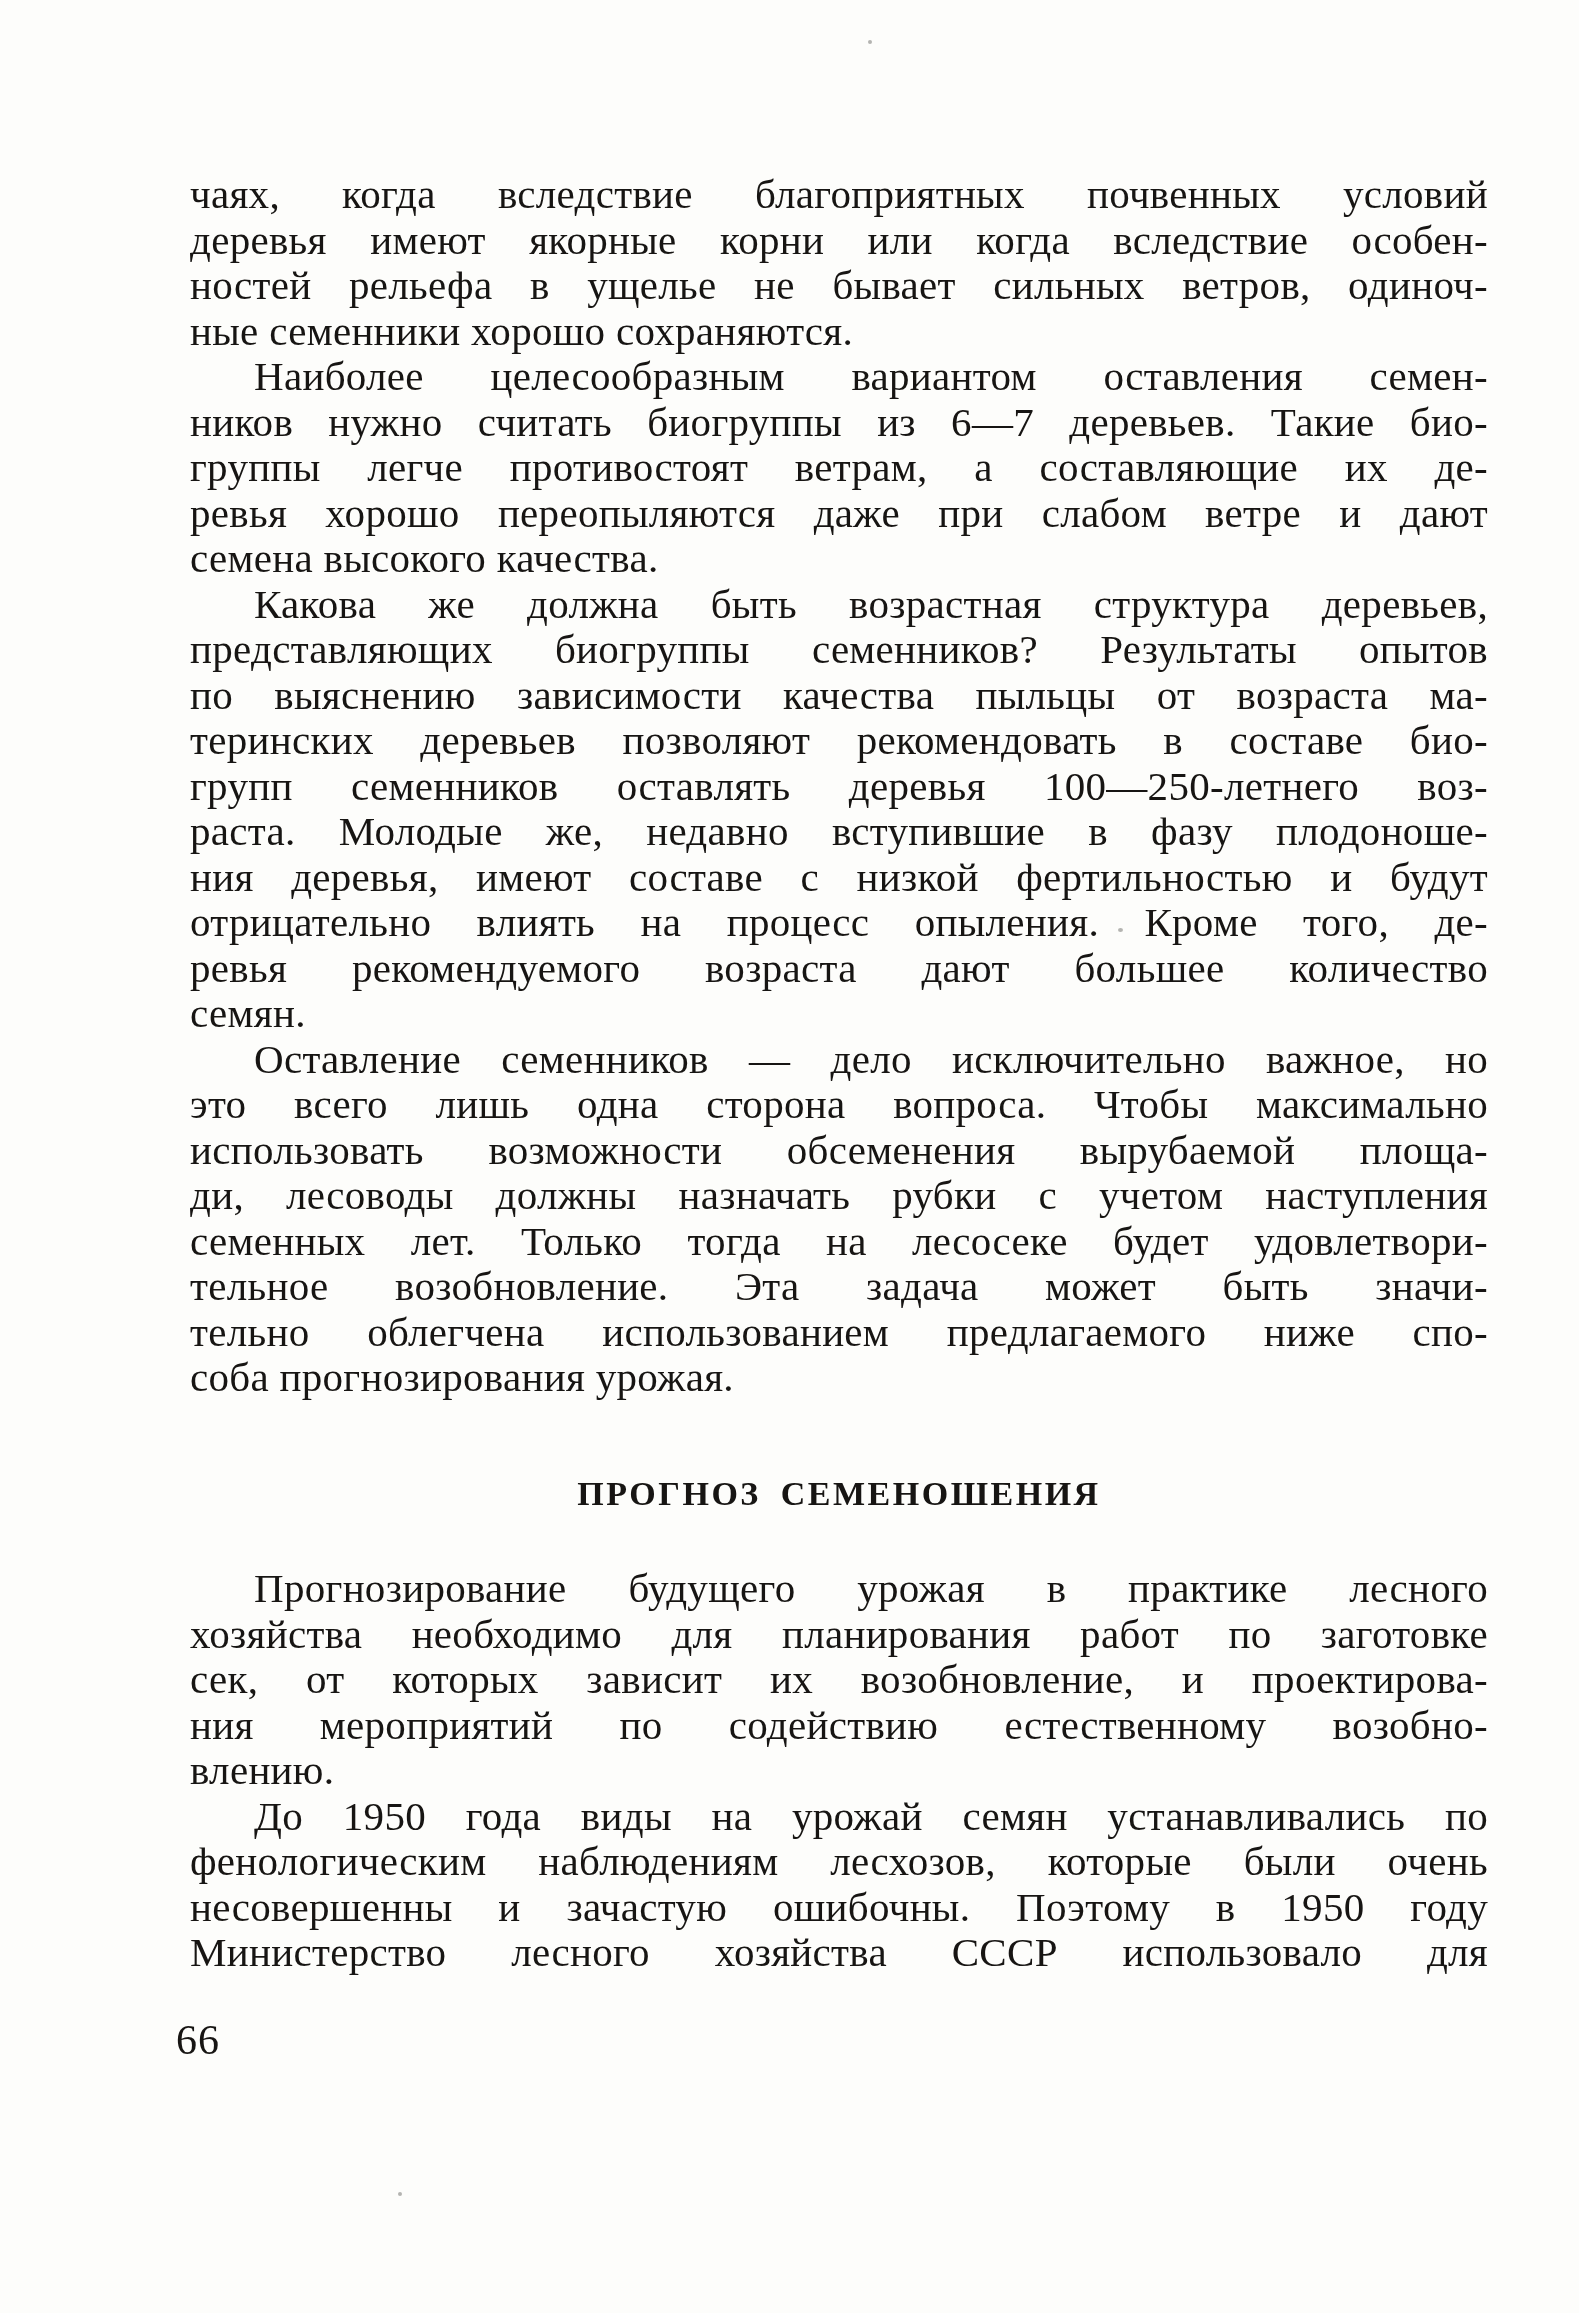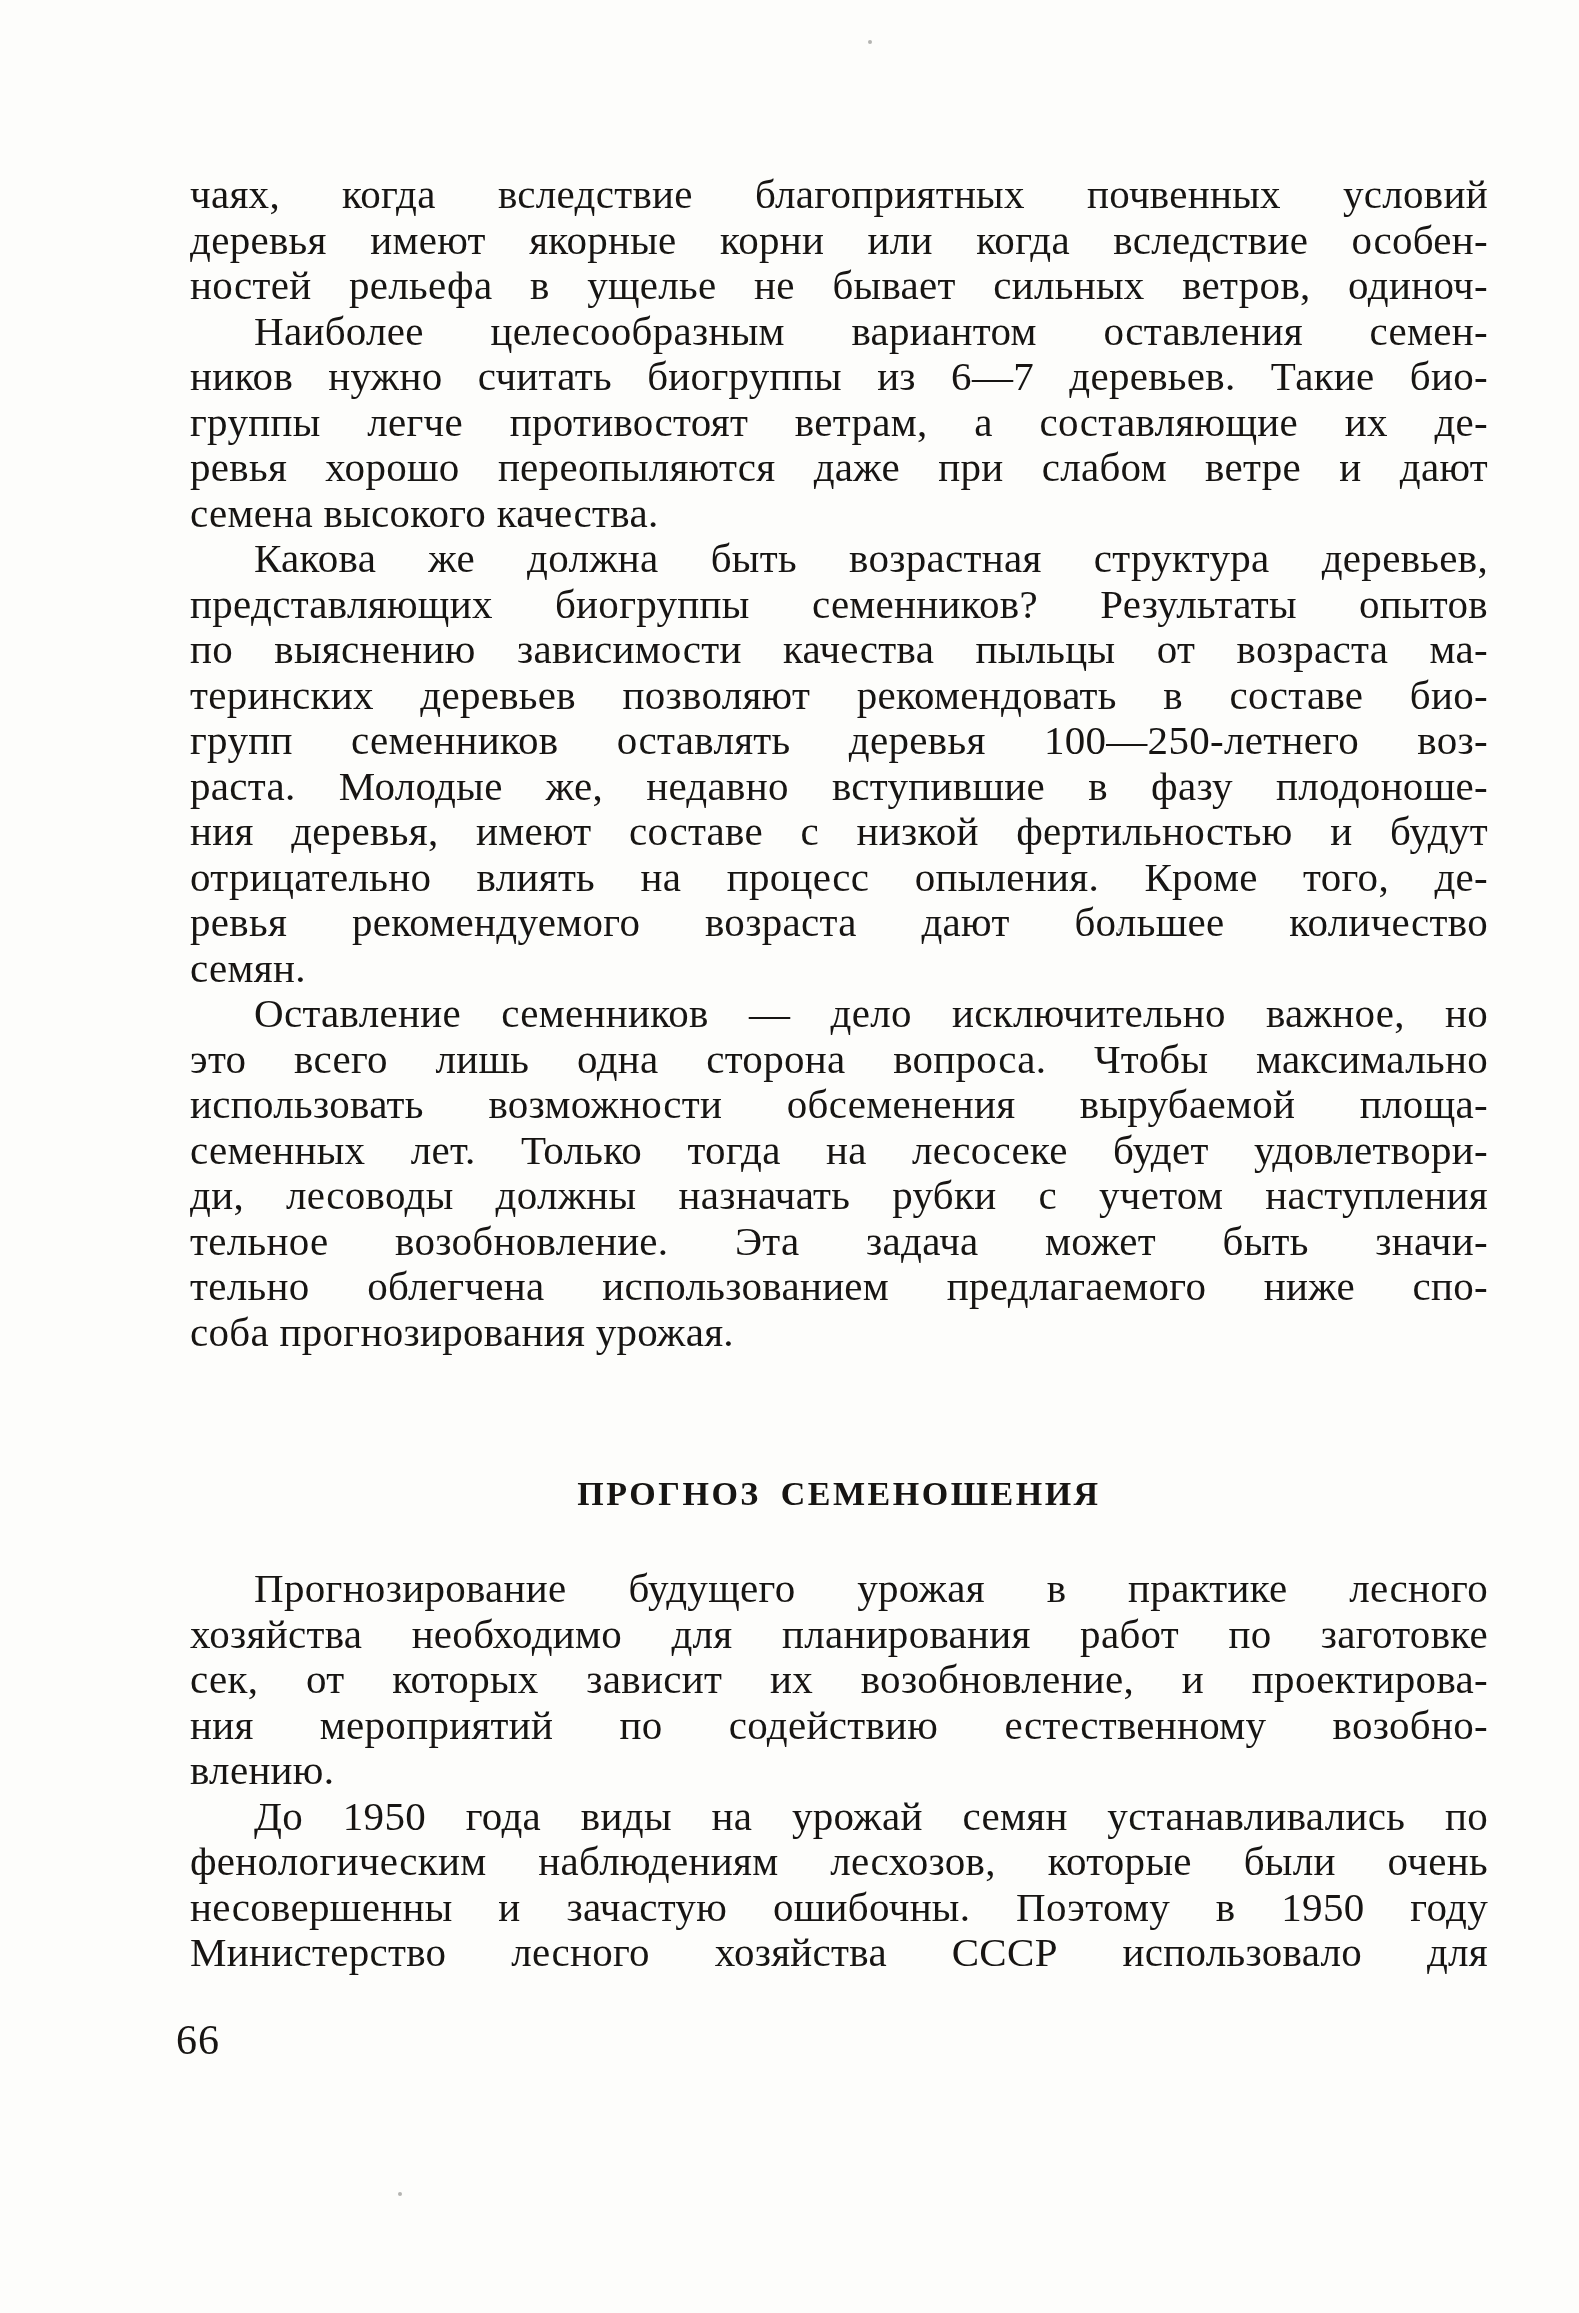--- a/index.html
+++ b/index.html
@@ -73,40 +73,41 @@
 </style>
 </head>
 <body>
 
 <div class="page">
 
   <div class="text-column" id="block-upper">
       <div class="line">чаях, когда вследствие благоприятных почвенных условий</div>
       <div class="line">деревья имеют якорные корни или когда вследствие особен-</div>
       <div class="line">ностей рельефа в ущелье не бывает сильных ветров, одиноч-</div>
+      <div class="line para-end">ные семенники хорошо сохраняются.</div>
       <div class="line indent">Наиболее целесообразным вариантом оставления семен-</div>
       <div class="line">ников нужно считать биогруппы из 6—7 деревьев. Такие био-</div>
       <div class="line">группы легче противостоят ветрам, а составляющие их де-</div>
       <div class="line">ревья хорошо переопыляются даже при слабом ветре и дают</div>
       <div class="line para-end">семена высокого качества.</div>
       <div class="line indent">Какова же должна быть возрастная структура деревьев,</div>
       <div class="line">представляющих биогруппы семенников? Результаты опытов</div>
       <div class="line">по выяснению зависимости качества пыльцы от возраста ма-</div>
       <div class="line">теринских деревьев позволяют рекомендовать в составе био-</div>
       <div class="line">групп семенников оставлять деревья 100—250-летнего воз-</div>
       <div class="line">раста. Молодые же, недавно вступившие в фазу плодоноше-</div>
       <div class="line">ния деревья, имеют составе с низкой фертильностью и будут</div>
       <div class="line">отрицательно влиять на процесс опыления. Кроме того, де-</div>
       <div class="line">ревья рекомендуемого возраста дают большее количество</div>
       <div class="line para-end">семян.</div>
       <div class="line indent">Оставление семенников — дело исключительно важное, но</div>
       <div class="line">это всего лишь одна сторона вопроса. Чтобы максимально</div>
       <div class="line">использовать возможности обсеменения вырубаемой площа-</div>
+      <div class="line">ди, лесоводы должны назначать рубки с учетом наступления</div>
       <div class="line">семенных лет. Только тогда на лесосеке будет удовлетвори-</div>
-      <div class="line">ди, лесоводы должны назначать рубки с учетом наступления</div>
       <div class="line">тельное возобновление. Эта задача может быть значи-</div>
       <div class="line">тельно облегчена использованием предлагаемого ниже спо-</div>
       <div class="line para-end">соба прогнозирования урожая.</div>
     </div>
 
   <div class="section-heading">ПРОГНОЗ СЕМЕНОШЕНИЯ</div>
 
   <div class="text-column" id="block-lower">
       <div class="line indent">Прогнозирование будущего урожая в практике лесного</div>
       <div class="line">хозяйства необходимо для планирования работ по заготовке</div>

